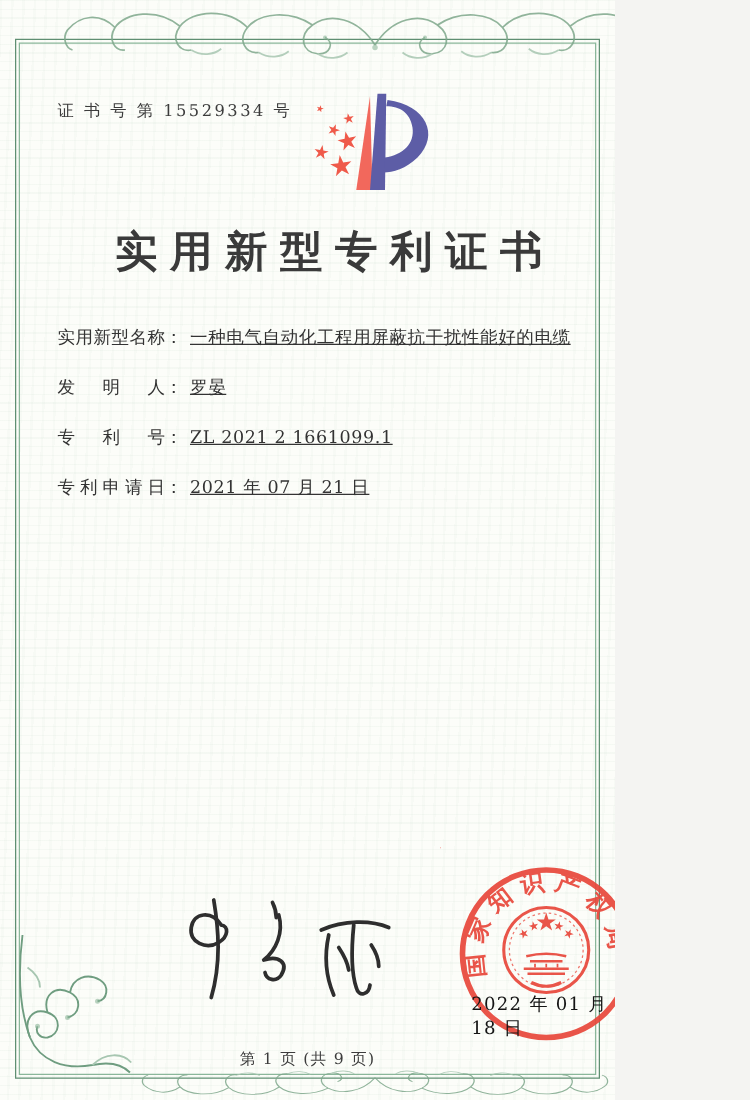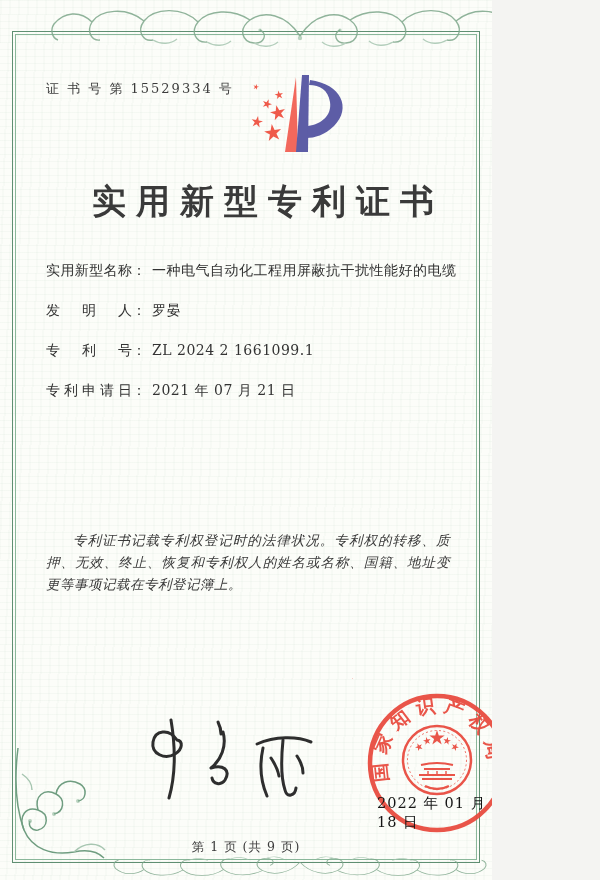--- a/index.html
+++ b/index.html
@@ -20,21 +20,21 @@
   .orn-corner-br{left:492px;top:744px;transform:scaleX(-1);}
   .cert-no{position:absolute;left:46px;top:80px;font-size:13px;letter-spacing:2px;color:#3c3c3c;}
   .logo{position:absolute;left:238px;top:72px;}
   .qr{position:absolute;left:494px;top:80px;}
   .title{position:absolute;left:0;right:0;top:179px;margin:0;text-align:center;
          font-size:34px;font-weight:600;letter-spacing:10px;color:#3a3a3a;padding-left:44px;}
   .fields{position:absolute;left:46px;top:260px;width:512px;font-size:14px;color:#333;}
   .frow{margin-bottom:20px;line-height:20px;white-space:nowrap;}
   .flabel{display:inline-block;width:86px;text-align:justify;text-align-last:justify;vertical-align:top;}
   .fcolon{display:inline-block;margin-right:6px;}
-  .fvalue{letter-spacing:.5px;}
+  .fvalue{letter-spacing:.5px;text-decoration:underline;}
   .gval1{display:inline-block;min-width:162px;}
   .glabel2{display:inline-block;width:86px;text-align:justify;text-align-last:justify;}
   .body-text{position:absolute;left:46px;right:42px;top:530px;font-size:13.5px;line-height:1.62;
              font-style:italic;color:#3a3a3a;text-align:justify;letter-spacing:.5px;}
   .body-text p{margin:0;text-indent:2em;}
   .signatory{position:absolute;left:57px;top:748px;font-size:15px;line-height:30px;letter-spacing:3px;color:#2e2e2e;}
   .signature{position:absolute;left:125px;top:710px;}
   .seal{position:absolute;left:352px;top:678px;opacity:.92;}
   .seal-date{position:absolute;left:377px;top:794px;font-size:14.5px;letter-spacing:1px;color:#151515;z-index:3;}
   .footer{position:absolute;left:0;right:0;top:839px;text-align:center;font-size:12.5px;letter-spacing:1px;color:#3c3c3c;}
@@ -330,29 +330,28 @@
   <h1 class="title">实用新型专利证书</h1>
 
   <div class="fields">
     <div class="frow">
       <span class="flabel">实用新型名称</span><span class="fcolon">：</span><span class="fvalue">一种电气自动化工程用屏蔽抗干扰性能好的电缆</span>
     </div>
     <div class="frow">
       <span class="flabel">发明人</span><span class="fcolon">：</span><span class="fvalue">罗晏</span>
     </div>
     <div class="frow">
-      <span class="flabel">专利号</span><span class="fcolon">：</span><span class="fvalue">ZL 2024 2 1661099.1</span>
+      <span class="flabel">专利号</span><span class="fcolon">：</span><span class="fvalue">ZL 2021 2 1661099.1</span>
     </div>
     <div class="frow">
       <span class="flabel">专利申请日</span><span class="fcolon">：</span><span class="fvalue">2021 年 07 月 21 日</span>
     </div>
   </div>
 
   <div class="body-text">
-    <p>专利证书记载专利权登记时的法律状况。专利权的转移、质押、无效、终止、恢复和专利权人的姓名或名称、国籍、地址变更等事项记载在专利登记簿上。</p>
   </div>
 
 
   <svg class="signature" width="200" height="100" viewBox="0 0 200 100">
     <g stroke="#2e2e2e" stroke-width="3" fill="none" stroke-linecap="round" stroke-linejoin="round">
       <path d="M52,30 C44,18 30,20 28,32 C26,44 40,50 50,44 C58,39 58,31 52,30"></path>
       <path d="M46,10 C50,34 52,60 44,88"></path>
       <path d="M93,12 C95,16 96,20 96,24"></path>
       <path d="M98,22 C102,36 96,50 86,58 C98,54 106,60 100,70 C96,76 88,74 87,68"></path>
       <path d="M132,34 C150,26 172,26 186,32"></path>

